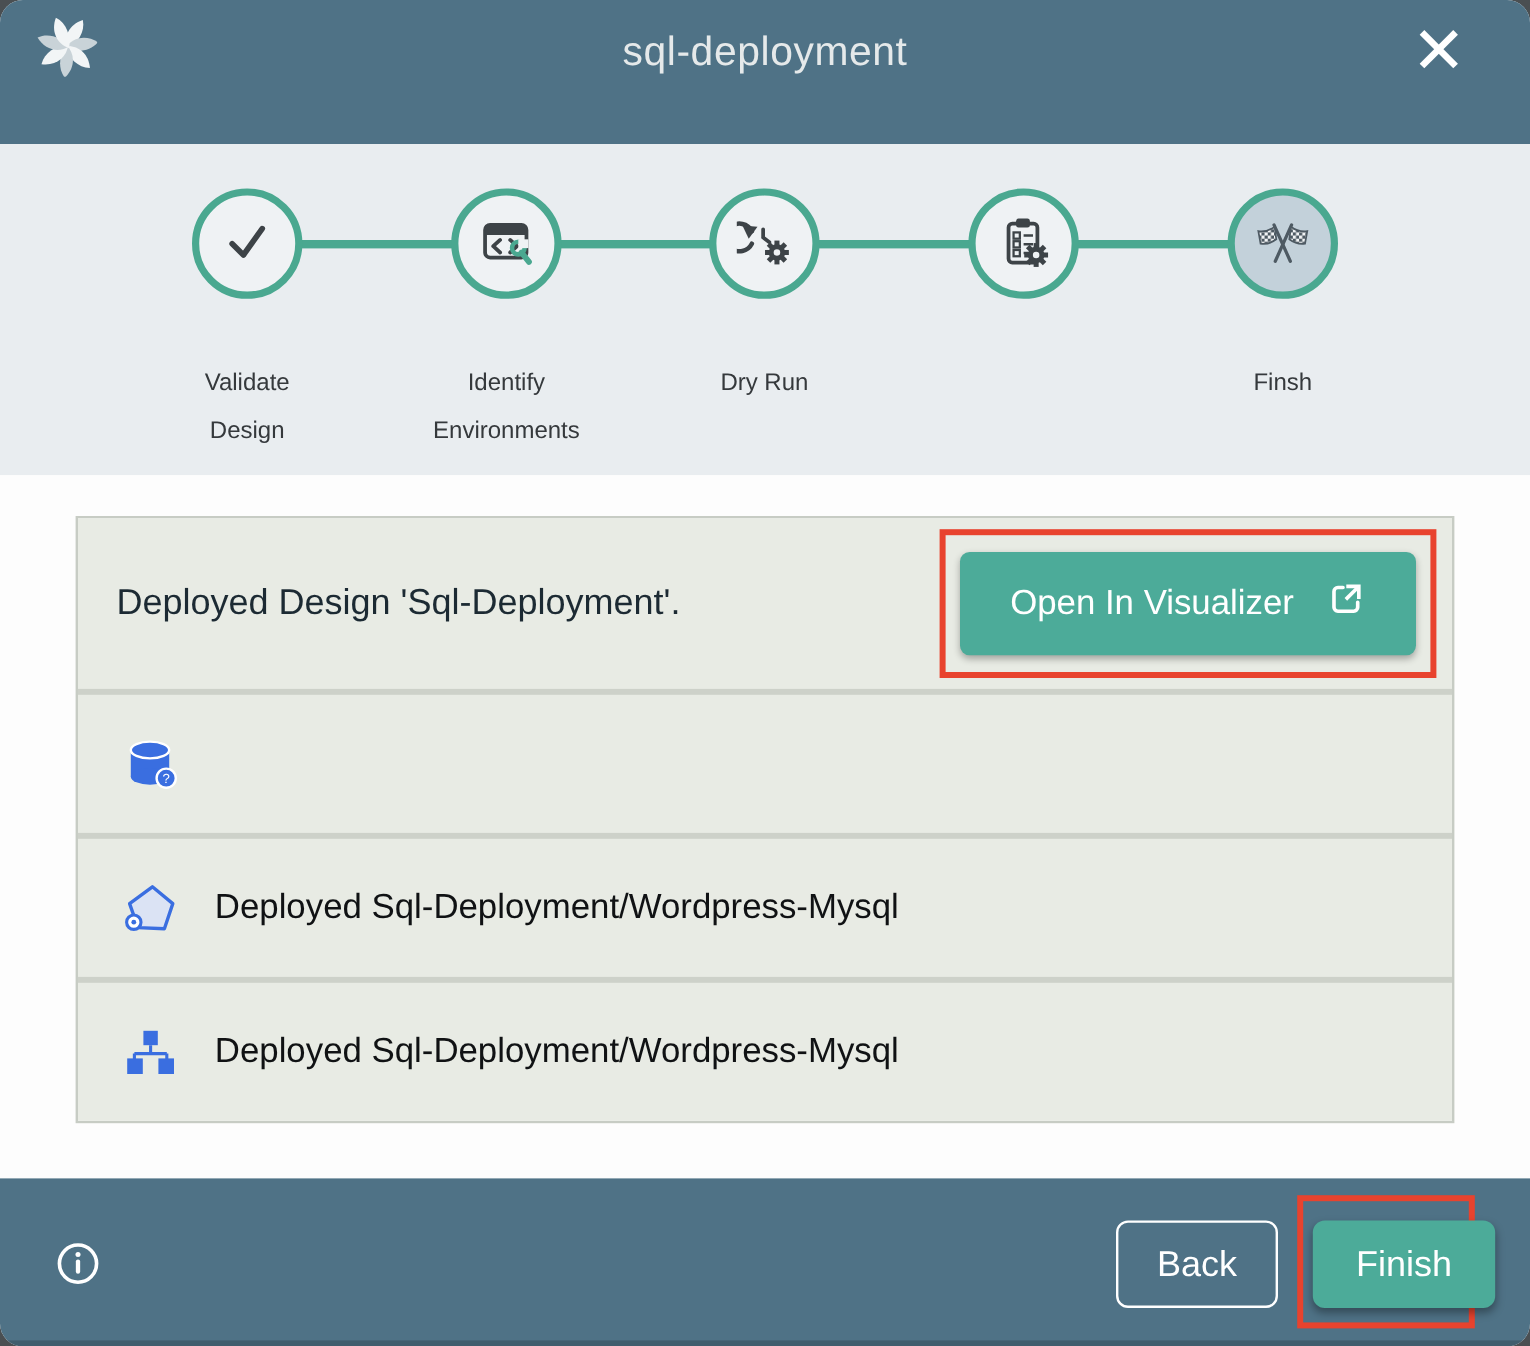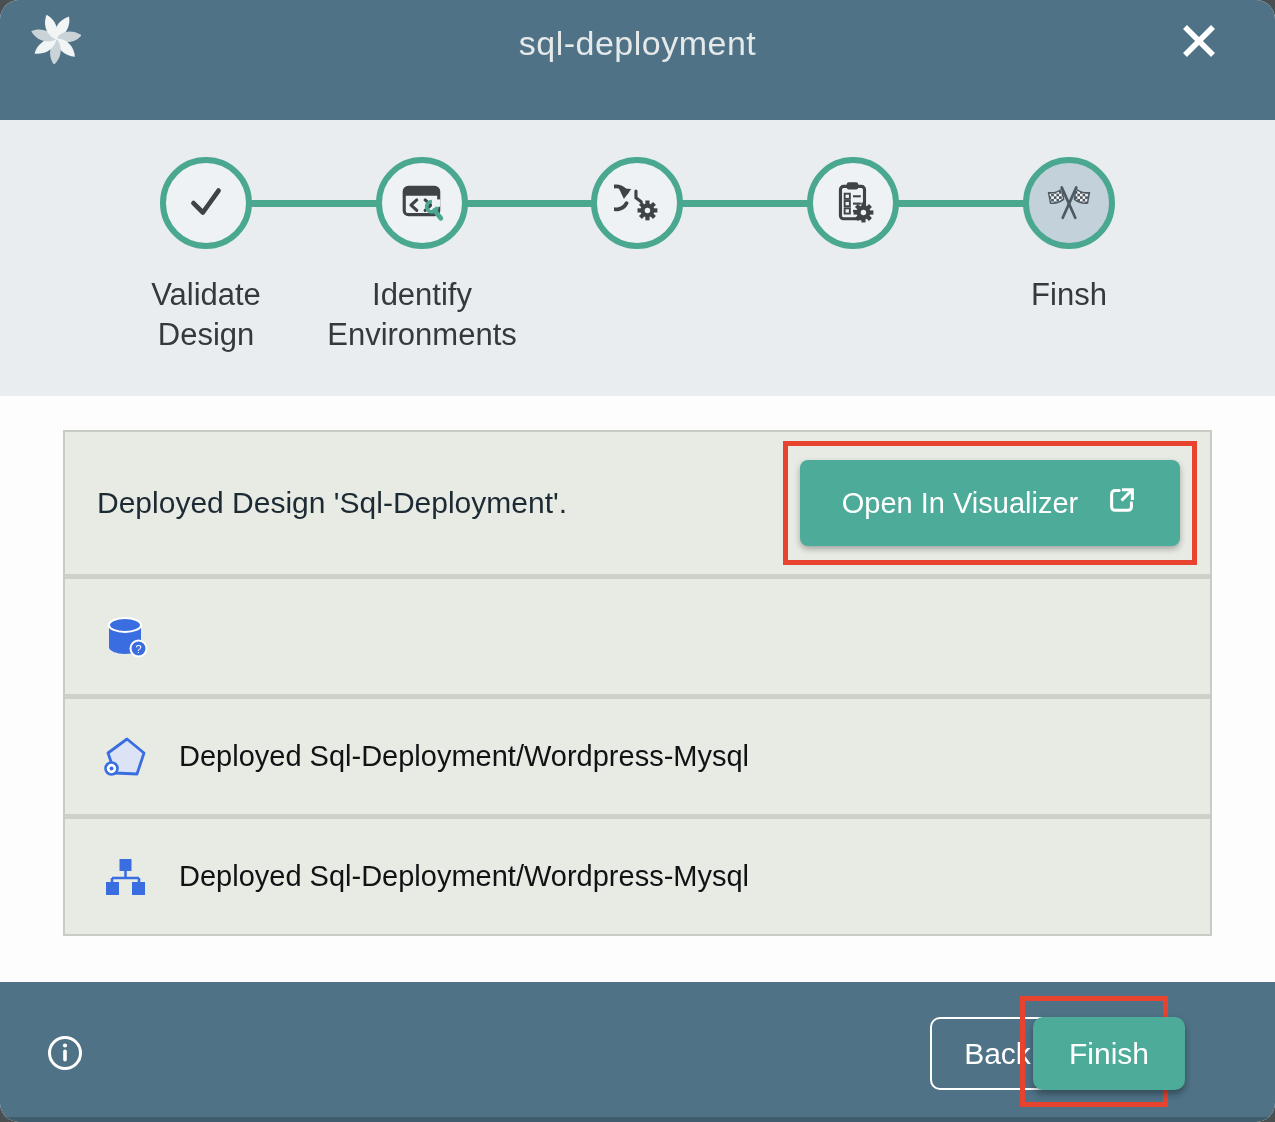--- a/index.html
+++ b/index.html
@@ -45,21 +45,21 @@
   }
   .step{position:absolute;top:37px;width:260px;text-align:center;}
   .step-circle{
     width:92px;height:92px;border-radius:50%;
     border:6px solid var(--stepper-teal);
     background:#EFF2F4;margin:0 auto;
     display:flex;align-items:center;justify-content:center;
   }
   .step.active .step-circle{background:#C3D1DA;}
   .step-label{
-    margin-top:26px;font-size:31px;color:#35393C;line-height:40px;
+    margin-top:50px;font-size:20px;color:#35393C;line-height:40px;
     white-space:pre-line;
   }
   .s0{left:76px}.s1{left:292px}.s2{left:507px}.s3{left:723px}.s4{left:939px}
   
   .content{position:absolute;top:396px;left:0;right:0;bottom:140px;background:#FDFDFD;}
   .results{
     position:absolute;left:63px;top:34px;width:1149px;
     border:2px solid #C7CCC4;
   }
   .row{background:#E8EBE4;display:flex;align-items:center;position:relative;}
@@ -95,21 +95,21 @@
     position:absolute;left:46px;top:52px;width:38px;height:38px;
     background:transparent;border:none;padding:0;cursor:pointer;
   }
   .back-btn{
     position:absolute;left:930px;top:35px;width:135px;height:73px;
     background:transparent;border:2px solid #fff;border-radius:10px;
     color:#fff;font-size:30px;cursor:pointer;
     font-family:"Liberation Sans", sans-serif;
   }
   .finish-frame{
-    position:absolute;left:1020px;top:14px;width:148px;height:111px;
+    position:absolute;left:1081px;top:14px;width:148px;height:111px;
   }
   .finish-btn{
     position:absolute;left:8px;top:16px;width:152px;height:73px;
     background:var(--accent-teal);border:none;border-radius:10px;
     color:#fff;font-size:30px;cursor:pointer;
     font-family:"Liberation Sans", sans-serif;
     box-shadow:0 4px 7px rgba(0,0,0,.35);
   }
 </style>
 </head>
@@ -194,20 +194,21 @@
                 <rect x="-2" y="-9.5" width="4" height="4.5" transform="rotate(225)"></rect>
                 <rect x="-2" y="-9.5" width="4" height="4.5" transform="rotate(270)"></rect>
                 <rect x="-2" y="-9.5" width="4" height="4.5" transform="rotate(315)"></rect>
                 <circle r="6.6"></circle>
               </g>
               <circle r="2.6" fill="#EFF2F4"></circle>
             </g>
           </svg>
         </span>
       </div>
+      <div class="step-label">Dry Run</div>
     </div>
 
     <div class="step s3">
       <div class="step-circle">
         <span>
           <svg viewBox="0 0 44 44" width="46" height="46">
             <rect x="10" y="8" width="23" height="31" rx="3" fill="none" stroke="#3D4347" stroke-width="3"></rect>
             <rect x="16" y="4" width="11" height="7" rx="2" fill="#3D4347"></rect>
             <rect x="14" y="15" width="5" height="5" fill="none" stroke="#3D4347" stroke-width="1.8"></rect>
             <line x1="22" y1="17.5" x2="29.5" y2="17.5" stroke="#3D4347" stroke-width="2"></line>

